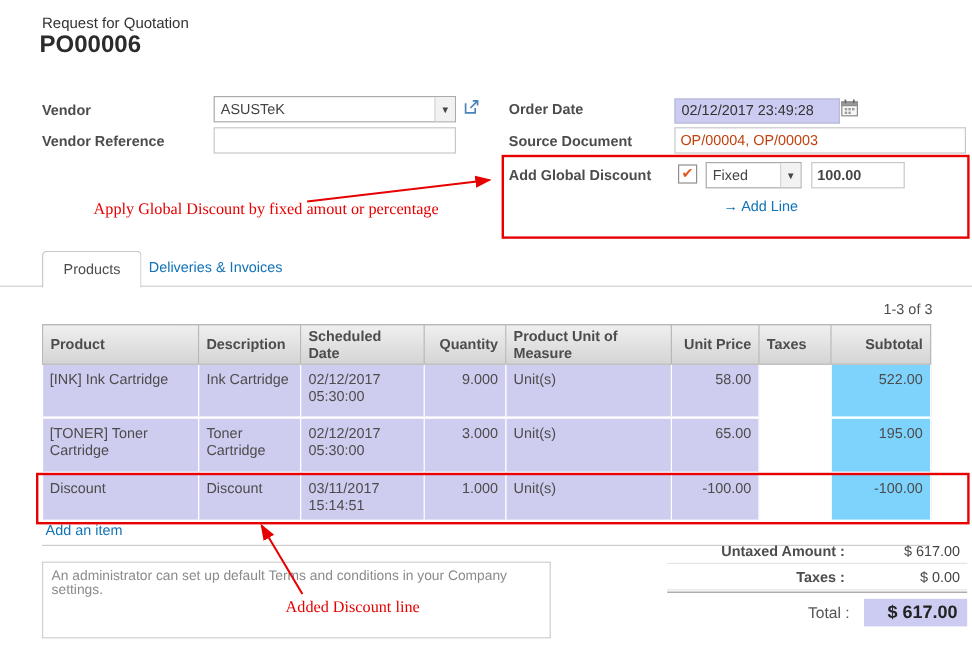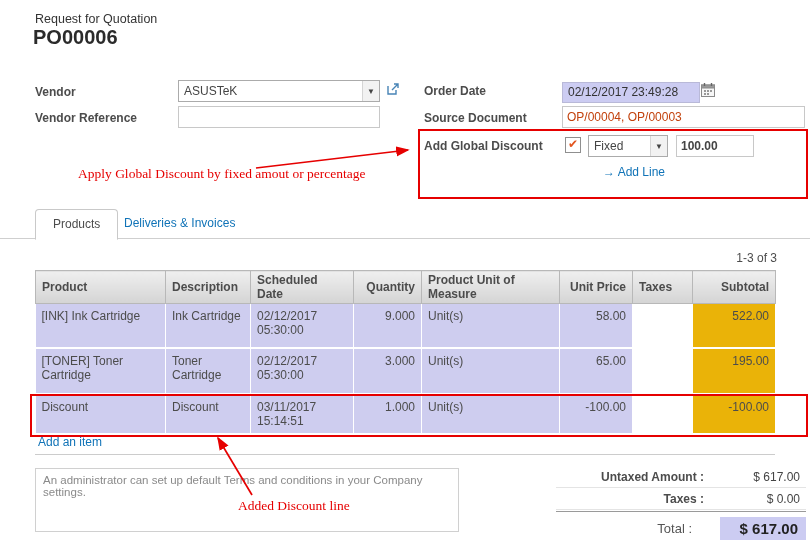--- a/index.html
+++ b/index.html
@@ -25,36 +25,36 @@
   .tab-plain{position:absolute;left:124px;top:216px;color:#1073b7;cursor:pointer;}
   
   table.lines{border-collapse:collapse;table-layout:fixed;width:740px;}
   table.lines th{background:linear-gradient(#efefef,#d4d4d4);border:1px solid #b8b8b8;
        font-weight:bold;color:#4c4c4c;font-size:12px;height:32px;padding:0 6px;text-align:left;}
   table.lines th.num{text-align:right;}
   table.lines td{padding:5px 6px;vertical-align:top;font-size:12px;color:#4c4c4c;
        background:#cecdef;border-right:1px solid #fff;border-bottom:2px solid #fff;}
   table.lines td.num{text-align:right;}
   table.lines td.cell-taxes{background:#ffffff;}
-  table.lines td.cell-subtotal{background:#eab308;}
+  table.lines td.cell-subtotal{background:#7dd3fc;}
   .additem-row{position:absolute;left:35px;top:430px;width:740px;height:25px;line-height:25px;
        border-bottom:1px solid #ccc;padding-left:3px;box-sizing:border-box;}
   
   .redbox{position:absolute;border:2px solid #e60000;pointer-events:none;z-index:40;}
   .rednote{position:absolute;color:#e60000;font-family:"Liberation Serif","DejaVu Serif",serif;
        font-size:13.5px;z-index:41;pointer-events:none;white-space:nowrap;}
   #arrows{position:absolute;left:0;top:0;width:810px;height:546px;z-index:42;pointer-events:none;}
   
   .notes{position:absolute;left:35px;top:468px;width:424px;height:64px;border:1px solid #d0d0d0;
        padding:5px 7px;box-sizing:border-box;color:#8a8a8a;font-size:11.5px;}
-  .totals{position:absolute;left:556px;top:466px;width:250px;}
+  .totals{position:absolute;left:556px;top:448px;width:250px;}
   .trow{display:flex;align-items:center;height:21px;border-bottom:1px solid #e4e4e4;}
   .trow .tl{flex:1;text-align:right;font-weight:bold;color:#4c4c4c;padding-right:12px;}
   .trow .tv{width:84px;text-align:right;color:#444;padding-right:6px;}
-  .trow-total{display:flex;align-items:center;height:32px;border-top:1px solid #9a9a9a;margin-top:1px;gap:16px;}
+  .trow-total{display:flex;align-items:center;height:32px;border-top:1px solid #9a9a9a;margin-top:1px;}
   .trow-total .tl{flex:1;text-align:right;color:#555;font-size:13px;padding-right:12px;}
   .trow-total .tv{background:#ccccf2;font-weight:bold;font-size:15px;color:#222;
        padding:3px 8px;text-align:right;min-width:70px;}
   .checkbox{position:absolute;width:14px;height:14px;border:1px solid #8f8f8f;background:#fff;
        text-align:center;line-height:13px;font-size:12px;color:#e2551f;cursor:pointer;}
   .pager{position:absolute;right:33px;top:251px;color:#4c4c4c;}
   .icon-ext{cursor:pointer;}
 </style>
 </head>
 <body>

